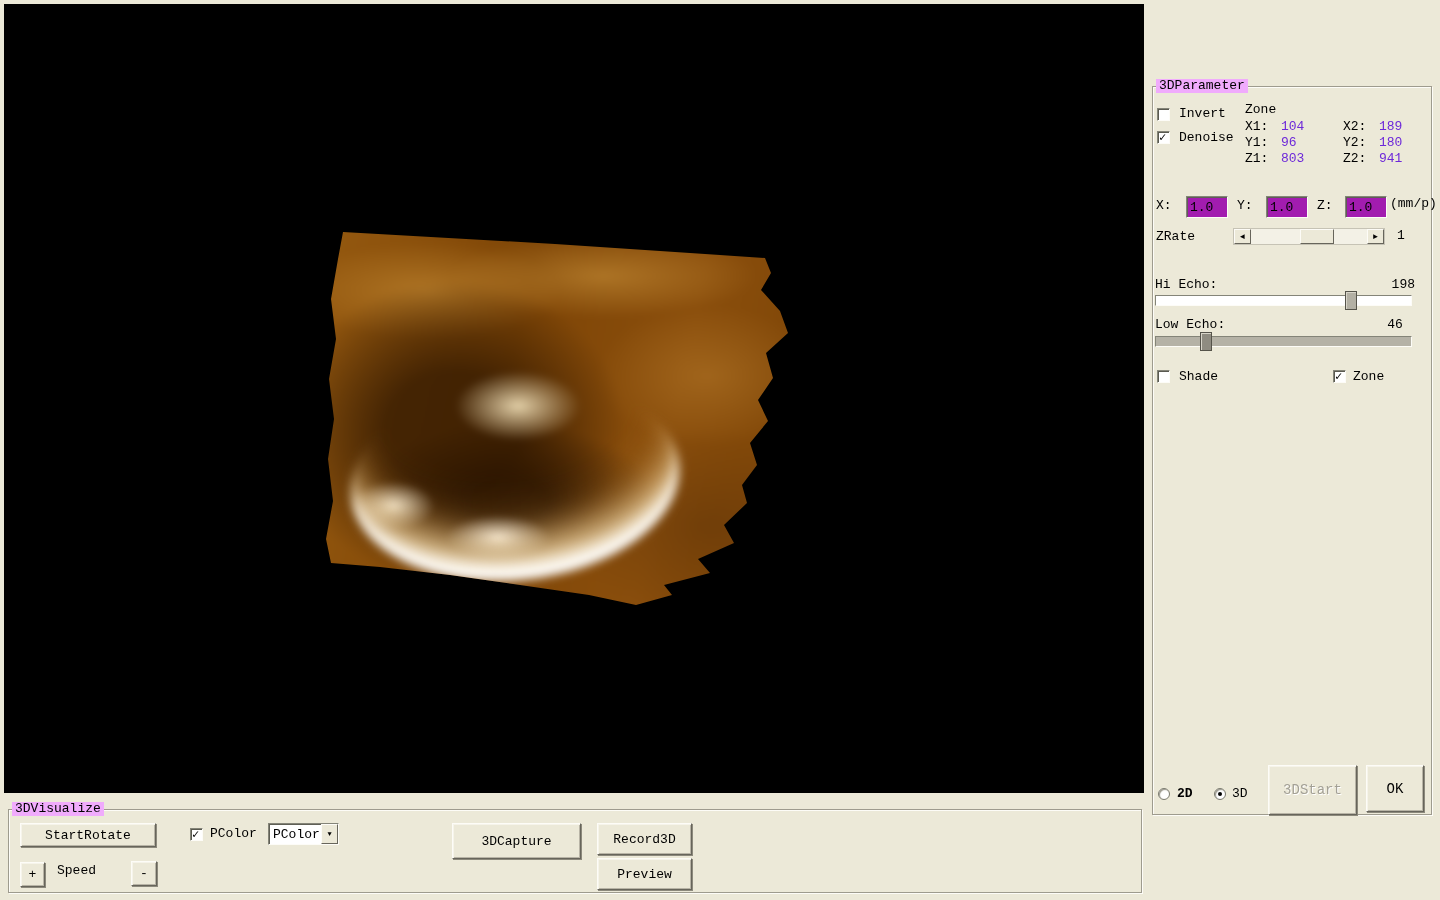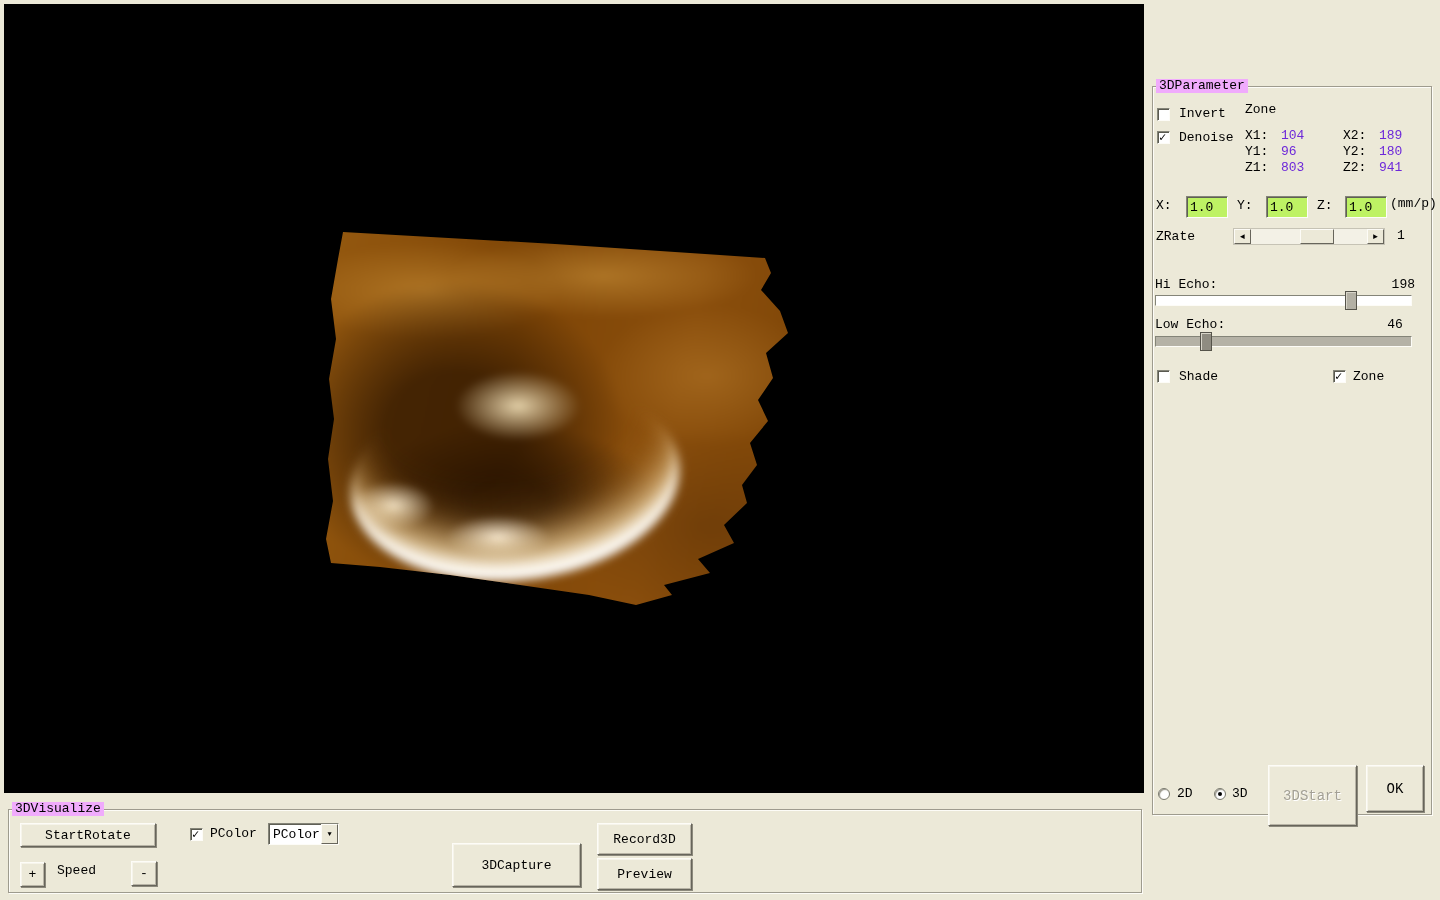--- a/index.html
+++ b/index.html
@@ -77,21 +77,21 @@
   .radio {
     position:absolute; width:12px; height:12px; border-radius:50%;
     background:#fff; border:1px solid #7a7a6e;
     box-shadow:inset 1px 1px 1px #9a988c;
   }
   .radio.on::after {
     content:""; position:absolute; left:3px; top:3px; width:4px; height:4px;
     border-radius:50%; background:#000;
   }
   .xp-input {
-    position:absolute; background:#bef264; border:1px solid;
+    position:absolute; background:#a21caf; border:1px solid;
     border-color:#848478 #fdfcf7 #fdfcf7 #848478;
     box-shadow:inset 1px 1px 0 #5f5f55;
     font-family:inherit; font-size:13px; padding:10px 3px; color:#000;
   }
   .lbl { position:absolute; white-space:nowrap; line-height:14px; }
   .val-blue { color:#6d28d9; }
 
   
   .sbar { position:absolute; height:17px; background:#f3f1e6;
     border:1px solid #c6c3b5; display:flex; }
@@ -119,21 +119,21 @@
 
   
   .combo { position:absolute; background:#fff; border:1px solid;
     border-color:#848478 #fdfcf7 #fdfcf7 #848478;
     box-shadow:inset 1px 1px 0 #5f5f55; display:flex; align-items:center; }
   .combo .combo-text { flex:1; padding-left:4px; }
   .combo .combo-btn { width:17px; height:100%; background:#ece9d8;
     border:1px solid; border-color:#fdfcf7 #67655b #67655b #fdfcf7;
     font-size:7px; display:flex; align-items:center; justify-content:center; }
 
-  .zone-grid { position:absolute; left:1245px; top:128px; width:180px;
+  .zone-grid { position:absolute; left:1245px; top:119px; width:180px;
     display:grid; grid-template-columns:36px 62px 36px 46px; line-height:16px; }
 </style>
 </head>
 <body>
 
 <div id="viewport" class="abs">
   <div id="volume">
     <div class="vol-inner"></div>
     <div class="crescent"></div>
   </div>
@@ -192,37 +192,37 @@
 <div class="slider-track gray" style="left:1155px;top:336px;">
   <div class="slider-thumb" style="left: 44px;"></div>
 </div>
 
 <div class="checkbox" style="left:1157px;top:370px;"></div>
 <div class="lbl" style="left:1179px;top:370px;">Shade</div>
 <div class="checkbox on" style="left:1333px;top:370px;"></div>
 <div class="lbl" style="left:1353px;top:370px;">Zone</div>
 
 <div class="radio" style="left:1158px;top:788px;"></div>
-<div class="lbl" style="left:1177px;top:787px;">2D</div>
+<div class="lbl" style="left:1177px;top:787px;font-weight:bold;">2D</div>
 <div class="radio on" style="left:1214px;top:788px;"></div>
 <div class="lbl" style="left:1232px;top:787px;">3D</div>
 
-<button class="btn disabled" style="left:1268px;top:765px;width:89px;height:61px;font-size:14px;">3DStart</button>
+<button class="btn disabled" style="left:1268px;top:765px;width:89px;height:50px;font-size:14px;">3DStart</button>
 <button class="btn" style="left:1366px;top:765px;width:58px;height:47px;font-size:14px;">OK</button>
 
 <div class="abs groupbox" style="left:8px;top:809px;width:1134px;height:84px;"></div>
 <div class="gb-label" style="left:12px;top:802px;">3DVisualize</div>
 
 <button class="btn" style="left:20px;top:823px;width:136px;height:24px;">StartRotate</button>
 <button class="btn" style="left:20px;top:862px;width:25px;height:25px;">+</button>
 <div class="lbl" style="left:57px;top:864px;">Speed</div>
 <button class="btn" style="left:131px;top:861px;width:26px;height:25px;">-</button>
 
 <div class="checkbox on" style="left:190px;top:828px;"></div>
 <div class="lbl" style="left:210px;top:827px;">PColor</div>
 <div class="combo" style="left:268px;top:823px;width:71px;height:22px;">
   <span class="combo-text">PColor</span>
   <span class="combo-btn">▼</span>
 </div>
 
-<button class="btn" style="left:452px;top:823px;width:129px;height:44px;margin-top:20px;">3DCapture</button>
+<button class="btn" style="left:452px;top:823px;width:129px;height:36px;">3DCapture</button>
 <button class="btn" style="left:597px;top:823px;width:95px;height:32px;">Record3D</button>
 <button class="btn" style="left:597px;top:858px;width:95px;height:32px;">Preview</button>
 
 </body></html>

